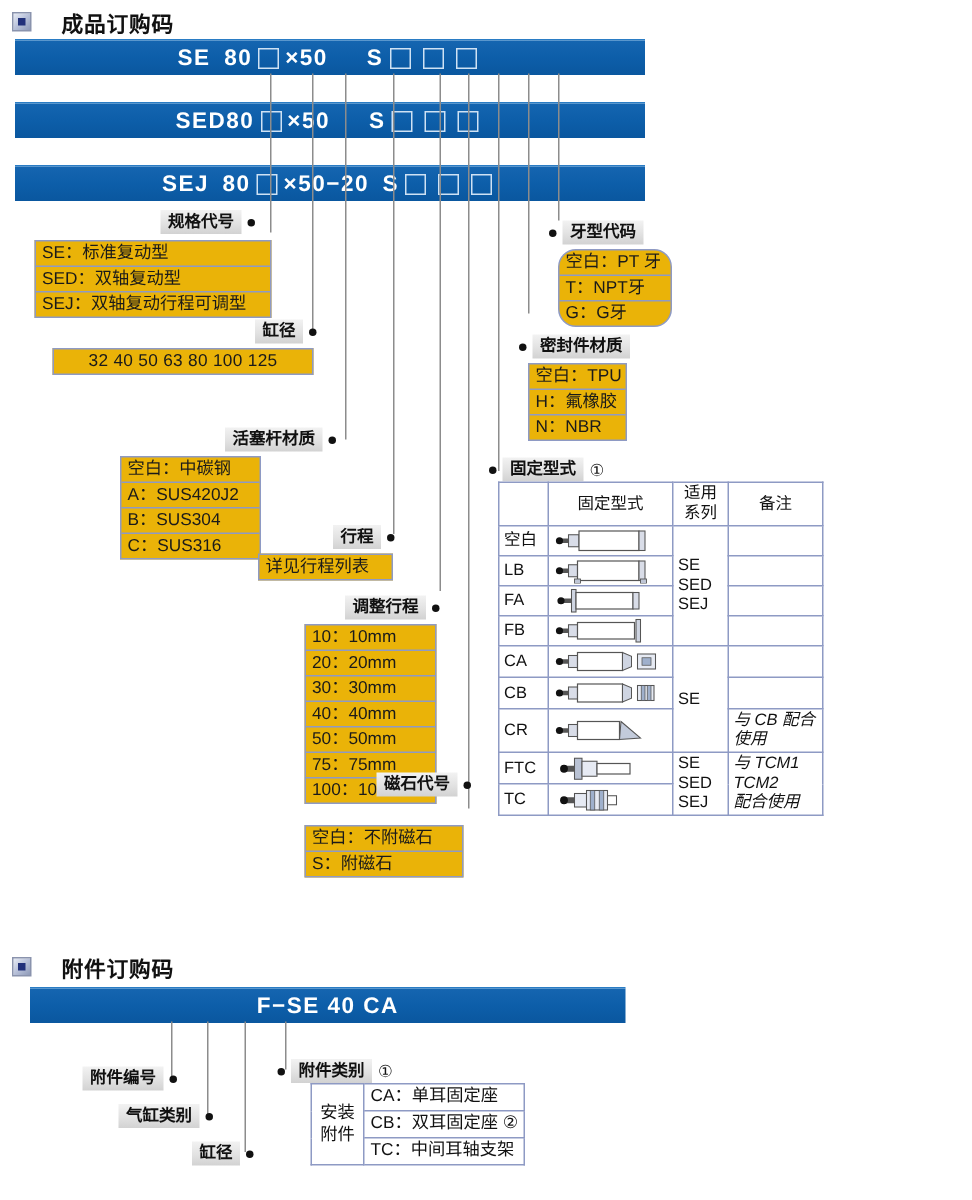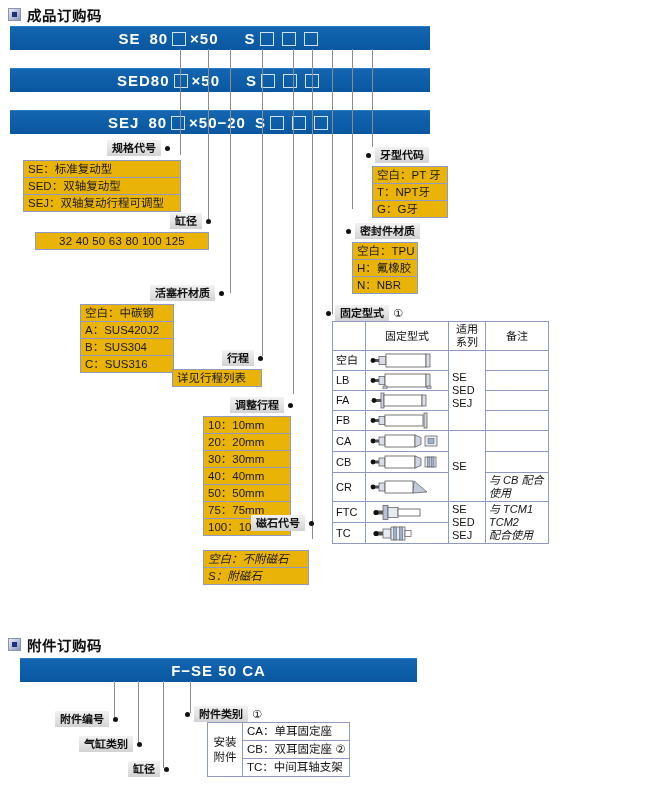--- a/index.html
+++ b/index.html
@@ -7,21 +7,21 @@
   body{
     width:648px;height:800px;position:relative;
     background:#ffffff;
     font-family:"Liberation Sans","DejaVu Sans",sans-serif;
     font-size:11px;color:#1a1a1a;
     overflow:hidden;
   }
   .abs{position:absolute;}
 
   
-  .sect-head{display:flex;align-items:center;gap:6px;}
+  .sect-head{display:flex;align-items:center;gap:20px;}
   .sect-bullet{
     width:11px;height:11px;flex:0 0 11px;
     background:linear-gradient(135deg,#e8ecf5 0%,#b9c2da 48%,#8e9ab8 100%);
     border:1px solid #8a93ad;
     display:flex;align-items:center;justify-content:center;
   }
   .sect-bullet i{display:block;width:5px;height:5px;background:#21307a;}
   .sect-title{
     font-size:14.5px;font-weight:bold;color:#111;
     letter-spacing:.5px;white-space:nowrap;
@@ -206,30 +206,30 @@
   <div class="orow">40：40mm</div>
   <div class="orow">50：50mm</div>
   <div class="orow">75：75mm</div>
   <div class="orow">100：100mm</div>
 </div>
 
 <div class="abs chip-row" style="left:251px;top:515px;">
   <span class="chip">磁石代号</span>
   <span class="dot"></span>
 </div>
-<div class="abs optbox" style="left:203px;top:550px;width:104px;font-style:italic;">
+<div class="abs optbox" style="left:203px;top:550px;width:104px;">
   <div class="orow">空白：不附磁石</div>
   <div class="orow">S：附磁石</div>
 </div>
 
 <div class="abs chip-row" style="left:366px;top:147px;">
   <span class="dot"></span>
   <span class="chip">牙型代码</span>
 </div>
-<div class="abs optbox" style="left:372px;top:166px;width:74px;">
+<div class="abs optbox" style="left:372px;top:166px;width:74px;border-radius:12px;">
   <div class="orow">空白：PT 牙</div>
   <div class="orow">T：NPT牙</div>
   <div class="orow">G：G牙</div>
 </div>
 
 <div class="abs chip-row" style="left:346px;top:223px;">
   <span class="dot"></span>
   <span class="chip">密封件材质</span>
 </div>
 <div class="abs optbox" style="left:352px;top:242px;width:64px;">
@@ -410,21 +410,21 @@
 </div>
 
 <div class="abs sect-head" style="left:8px;top:634px;justify-content:space-between;">
   <span class="sect-bullet">
       <i></i>
     </span>
   <span class="sect-title">附件订购码</span>
 </div>
 
 <div class="abs bar" style="left:20px;top:658px;width:397px;height:23px;">
-  <span class="code">F−SE 50 CA</span>
+  <span class="code">F−SE 40 CA</span>
 </div>
 
 <div class="abs vline" style="left:114px;top:681px;height:37px;"></div>
 <div class="abs vline" style="left:138px;top:681px;height:62px;"></div>
 <div class="abs vline" style="left:163px;top:681px;height:87px;"></div>
 <div class="abs vline" style="left:190px;top:681px;height:32px;"></div>
 
 <div class="abs chip-row" style="left:55px;top:711px;">
   <span class="chip">附件编号</span>
   <span class="dot"></span>

